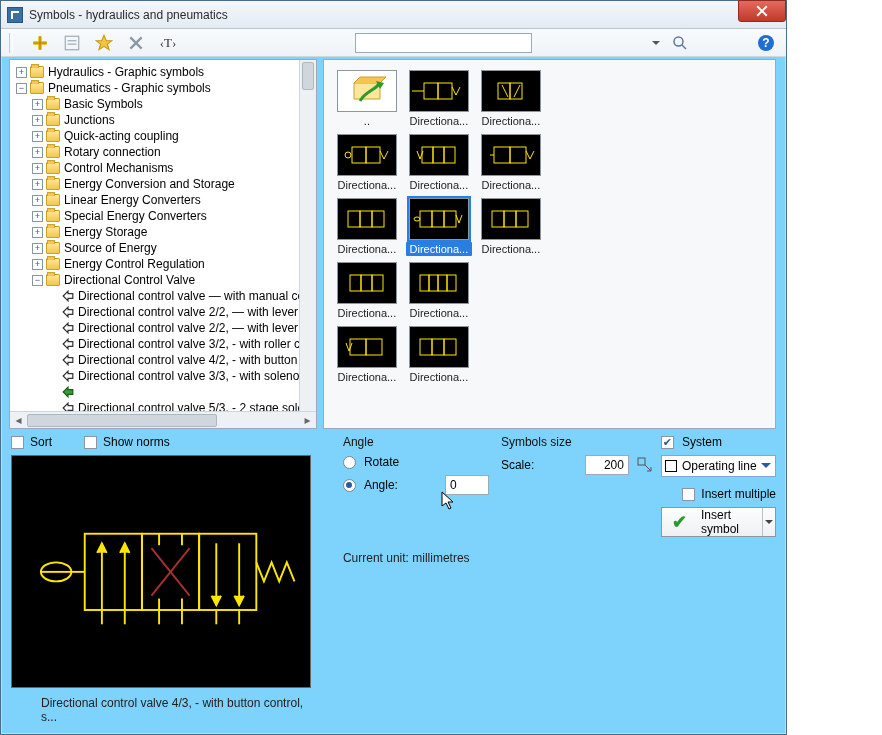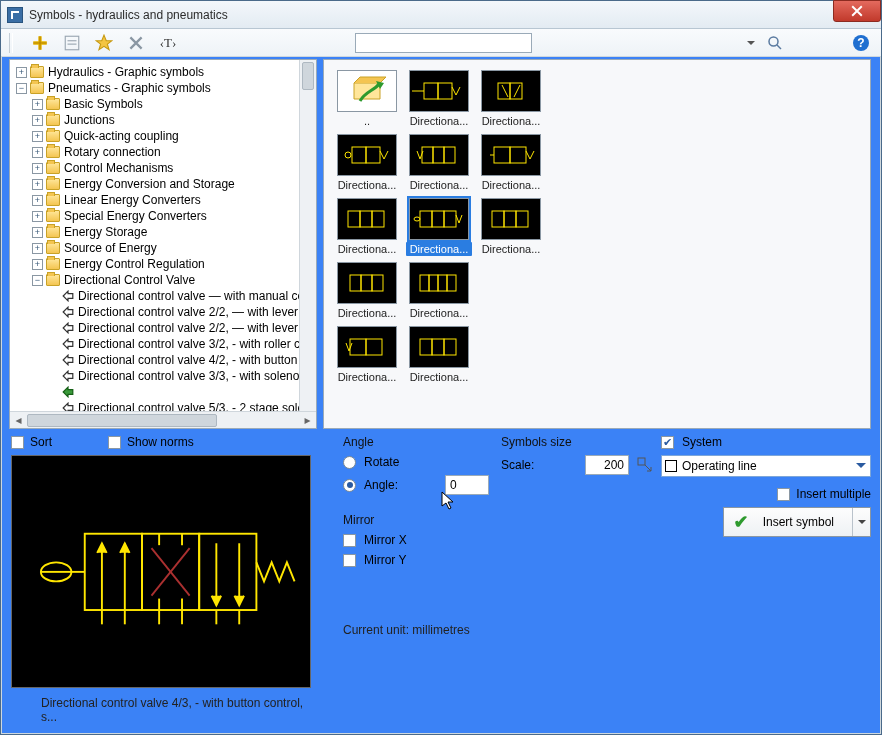--- a/index.html
+++ b/index.html
@@ -1,17 +1,17 @@
 <!DOCTYPE html>
 <html><head>
 <meta charset="utf-8">
 <style>
   * { box-sizing: border-box; font-family: "Segoe UI", Tahoma, sans-serif; font-size: 12px; }
   html,body { margin:0; padding:0; background:#fff; }
-  .outer-frame { width:882px; height:735px; border:1px solid #4a6a8a; background:#3b82f6; position:relative; box-shadow:inset 0 0 0 1px #cfd8de;}
+  .outer-frame { width:787px; height:735px; border:1px solid #4a6a8a; background:#7dd3fc; position:relative; box-shadow:inset 0 0 0 1px #cfd8de;}
   .title-bar { height:28px; background:linear-gradient(#f3f7fb,#e3ebf2); border-bottom:1px solid #b8c6d2; display:flex; align-items:center; padding:0 0 0 6px; position:relative;}
   .title-bar .app-icon{width:16px;height:16px;background:#3a6ea5;border:1px solid #29547f;margin-right:6px;display:inline-block;position:relative;}
   .title-bar .app-icon::after{content:"";position:absolute;left:3px;top:3px;width:6px;height:6px;border:2px solid #fff;border-right:none;border-bottom:none;}
   .title-text{color:#2b2b2b;}
   .close-btn{position:absolute;right:0;top:-1px;width:48px;height:22px;background:linear-gradient(#e46a5e,#c1392b);border:1px solid #8c2b21;color:#fff;display:flex;align-items:center;justify-content:center;border-top-left-radius:0;border-bottom-left-radius:3px;border-bottom-right-radius:3px;}
   .close-btn svg{width:12px;height:12px;}
   .toolbar{height:28px;background:linear-gradient(#f9fbfd,#eef3f7);border-bottom:1px solid #cfd8de;display:flex;align-items:center;padding:0 8px;gap:14px;}
   .tb-sep{width:4px;height:20px;border-left:1px solid #c3cdd6;border-right:1px solid #fff;margin-right:4px;}
   .tb-icon{width:18px;height:18px;display:inline-flex;align-items:center;justify-content:center;}
   .tb-spacer{flex:0 0 150px;}
@@ -39,21 +39,21 @@
   .folder::before{content:"";position:absolute;top:-3px;left:0;width:6px;height:3px;background:#f4c551;border:1px solid #c9a227;border-bottom:none;}
   .sym-ico{width:12px;height:12px;display:inline-flex;align-items:center;justify-content:center;margin-right:4px;}
   .sym-ico svg{width:12px;height:12px;}
   .tlabel{color:#000;}
   .tlabel.bold{font-weight:bold;}
   .ind0{padding-left:2px;}
   .ind1{padding-left:18px;}
   .ind2{padding-left:34px;}
 
   .check-row{display:flex;align-items:center;gap:6px;padding:6px 8px 2px 10px;}
-  .check-row.two{justify-content:flex-start;gap:56px;}
+  .check-row.two{justify-content:flex-start;gap:32px;}
   .chk{width:13px;height:13px;border:1px solid #8a97a3;background:#fff;display:inline-block;}
   .chk.checked::after{content:"✔";display:block;font-size:11px;line-height:11px;text-align:center;color:#2a5aa0;}
 
   .preview{margin:4px 8px 8px 10px;flex:1;background:#000;border:1px solid #666;display:flex;align-items:center;justify-content:center;position:relative;}
   .preview svg{width:96%;height:96%;}
   .preview-caption{padding:0 10px 12px 40px;color:#222;}
 
   .right-col{flex:1;display:flex;flex-direction:column;padding:2px 10px 4px 4px;}
   .gallery{border:1px solid #9aaab8;background:#f7f8fa;padding:10px;height:370px;overflow:auto;}
   .grow{display:flex;gap:6px;margin-bottom:6px;}
@@ -563,31 +563,20 @@
             <div class="radio-row">
                 <span class="radio"></span>
                 <span>Rotate</span>
               </div>
             <div class="radio-row">
                 <span class="radio sel"></span>
                 <span>Angle:</span>
               <input class="angle-input" style="margin-left: auto;" value="0">
             </div>
           </div>
-          <div class="group mirror-group">
-            <div class="gtitle" style="margin-top:18px">Mirror</div>
-            <div class="chk-row">
-                <span class="chk"></span>
-                <span>Mirror X</span>
-              </div>
-            <div class="chk-row">
-                <span class="chk"></span>
-                <span>Mirror Y</span>
-              </div>
-          </div>
           <div class="unit-line" style="margin-top:56px">Current unit: millimetres</div>
         </div>
 
         <div class="group size-group">
           <div class="gtitle">Symbols size</div>
           <div class="size-row" style="margin-top:6px">
             <span>Scale:</span>
             <span style="flex:1"></span>
             <input class="scale-val" value="200" style="">
             <span class="pick-ico">

